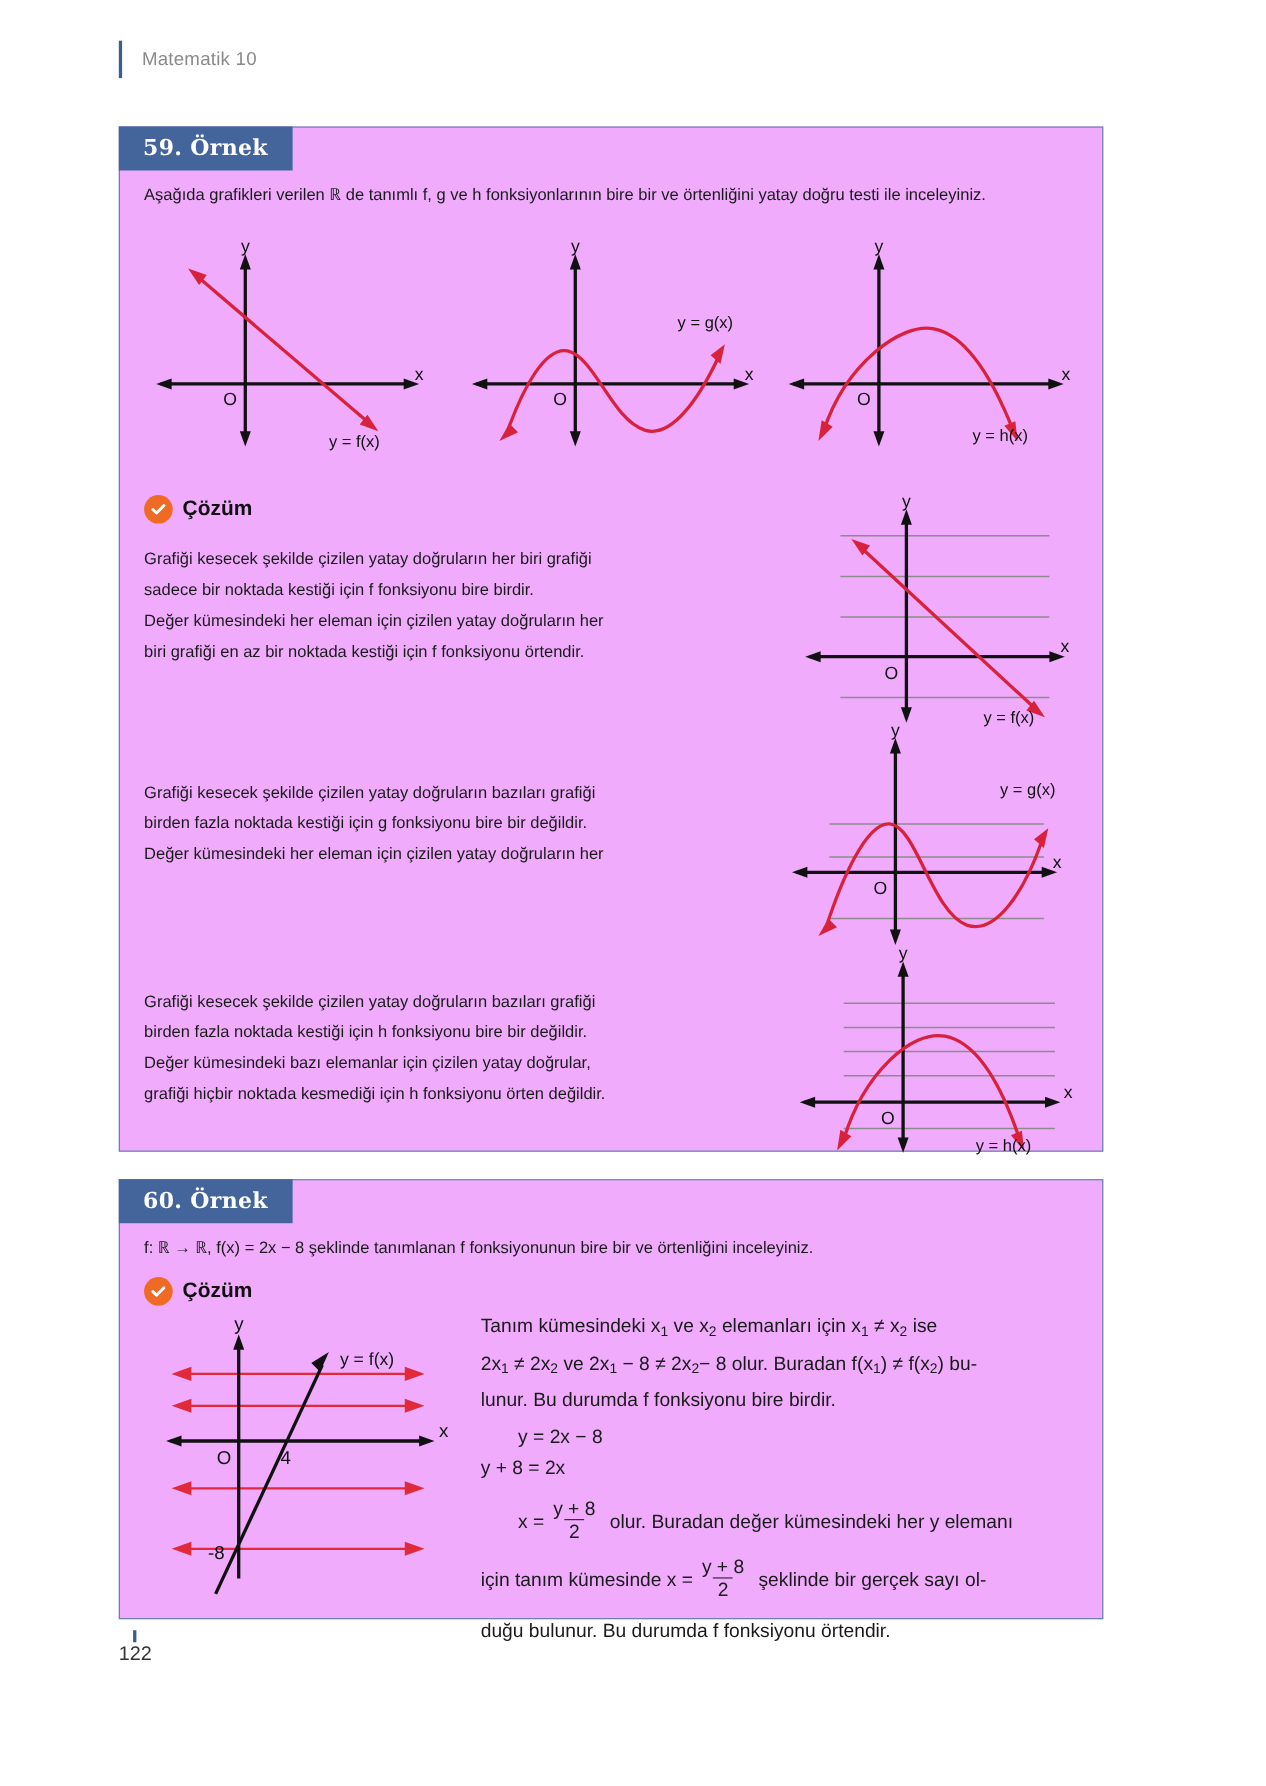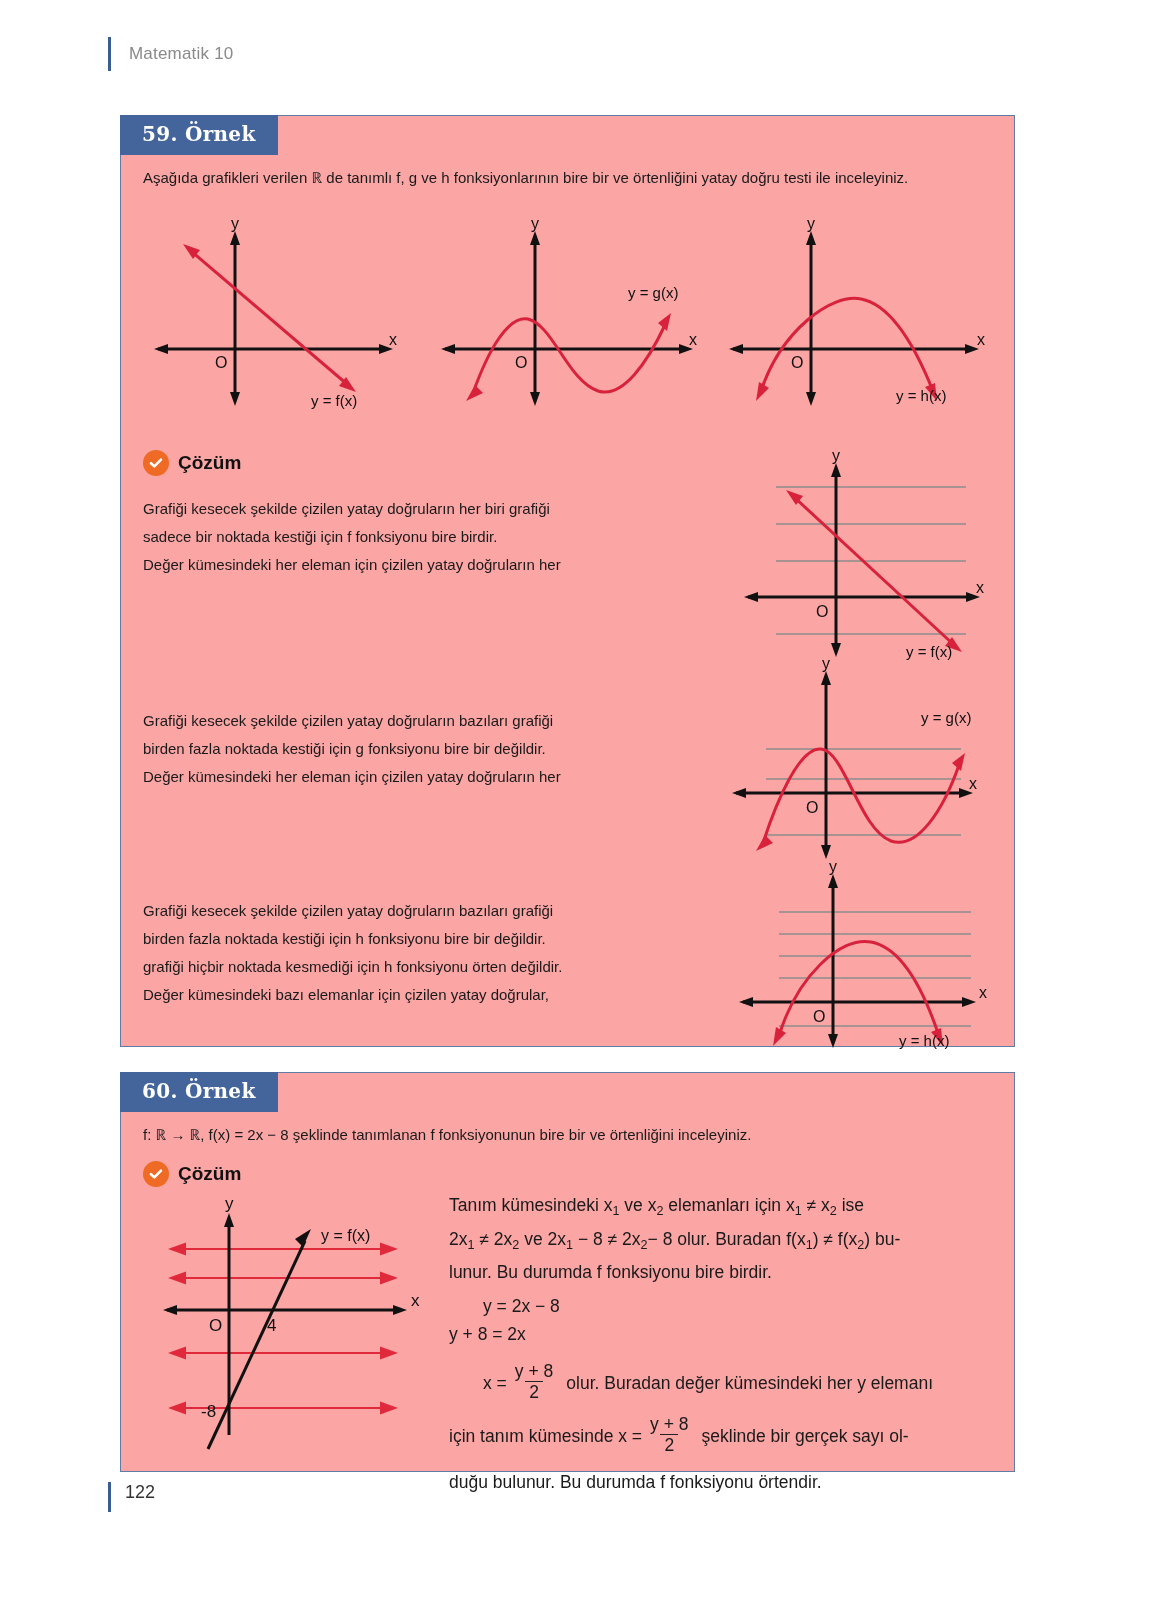--- a/index.html
+++ b/index.html
@@ -30,22 +30,21 @@
   .header-title {
     font-size: 17px;
     color: #8a8a8a;
     letter-spacing: .2px;
   }
 
   
   .example-box {
     position: absolute;
     border: 1px solid #5f7ca6;
-    background: #fca5a5;
-    margin-left: 12px;
+    background: #f0abfc;
   }
   #example-59 { left: 108px; top: 115px; width: 895px; height: 932px; }
   #example-60 { left: 108px; top: 1072px; width: 895px; height: 400px; }
 
   .example-tag {
     position: absolute;
     left: -1px; top: -1px;
     background: #44659b;
     color: #fff;
     font-size: 20px;
@@ -78,22 +77,23 @@
   .cozum-icon svg { display: block; }
   .cozum-label {
     font-size: 19px; font-weight: bold;
     color: #111;
   }
 
   
   .page-footer {
     position: absolute;
     left: 108px; top: 1482px;
-    display: flex; align-items: flex-start;
+    display: flex; align-items: flex-end;
     height: 32px;
+    flex-direction: column;
   }
   .footer-rule { width: 3px; height: 30px; background: #3a5f8f; margin-right: 14px; }
   .footer-num { font-size: 18px; color: #333; }
 
   
   .graph { position: absolute; }
   .graph svg { display: block; overflow: visible; }
 
   .mathline { position: absolute; font-size: 17.5px; line-height: 28px; }
   sub { font-size: 0.72em; vertical-align: -0.28em; }
@@ -183,20 +183,21 @@
           <path d="M3 8.2 L6.3 11.4 L13 4.6" fill="none" stroke="#fff" stroke-width="2.6" stroke-linecap="round" stroke-linejoin="round"></path>
         </svg>
     </span>
     <span class="cozum-label">Çözüm</span>
   </div>
 
   <div class="body-text" style="left:22px; top:379px; width:590px;">
     <div>Grafiği kesecek şekilde çizilen yatay doğruların her biri grafiği</div>
     <div>sadece bir noktada kestiği için f fonksiyonu bire birdir.</div>
     <div>Değer kümesindeki her eleman için çizilen yatay doğruların her</div>
+    <div>biri grafiği en az bir noktada kestiği için f fonksiyonu örtendir.</div>
   </div>
 
   <div class="graph" style="left:605px; top:333px;">
     <svg width="270" height="210" viewBox="0 0 270 210">
       <line x1="50" y1="38" x2="240" y2="38" stroke="#8c8c8c" stroke-width="1.4"></line>
       <line x1="50" y1="75" x2="240" y2="75" stroke="#8c8c8c" stroke-width="1.4"></line>
       <line x1="50" y1="112" x2="240" y2="112" stroke="#8c8c8c" stroke-width="1.4"></line>
       <line x1="50" y1="185" x2="240" y2="185" stroke="#8c8c8c" stroke-width="1.4"></line>
       <line x1="22" y1="148" x2="242" y2="148" stroke="#111" stroke-width="3"></line>
       <polygon points="254,148 240,143 240,153" fill="#111"></polygon>
@@ -237,22 +238,22 @@
       <text x="101" y="8" font-family="Liberation Sans, sans-serif" font-size="16" fill="#111">y</text>
       <text x="248" y="128" font-family="Liberation Sans, sans-serif" font-size="16" fill="#111">x</text>
       <text x="85" y="152" font-family="Liberation Sans, sans-serif" font-size="16" fill="#111">O</text>
       <text x="200" y="62" font-family="Liberation Sans, sans-serif" font-size="15" fill="#111">y = g(x)</text>
     </svg>
   </div>
 
   <div class="body-text" style="left:22px; top:781px; width:590px;">
     <div>Grafiği kesecek şekilde çizilen yatay doğruların bazıları grafiği</div>
     <div>birden fazla noktada kestiği için h fonksiyonu bire bir değildir.</div>
+    <div>Değer kümesindeki bazı elemanlar için çizilen yatay doğrular,</div>
     <div>grafiği hiçbir noktada kesmediği için h fonksiyonu örten değildir.</div>
-    <div>Değer kümesindeki bazı elemanlar için çizilen yatay doğrular,</div>
   </div>
 
   <div class="graph" style="left:600px; top:748px;">
     <svg width="275" height="185" viewBox="0 0 275 185">
       <line x1="58" y1="48" x2="250" y2="48" stroke="#8c8c8c" stroke-width="1.4"></line>
       <line x1="58" y1="70" x2="250" y2="70" stroke="#8c8c8c" stroke-width="1.4"></line>
       <line x1="58" y1="92" x2="250" y2="92" stroke="#8c8c8c" stroke-width="1.4"></line>
       <line x1="58" y1="114" x2="250" y2="114" stroke="#8c8c8c" stroke-width="1.4"></line>
       <line x1="58" y1="162" x2="250" y2="162" stroke="#8c8c8c" stroke-width="1.4"></line>
       <line x1="22" y1="138" x2="243" y2="138" stroke="#111" stroke-width="3"></line>

